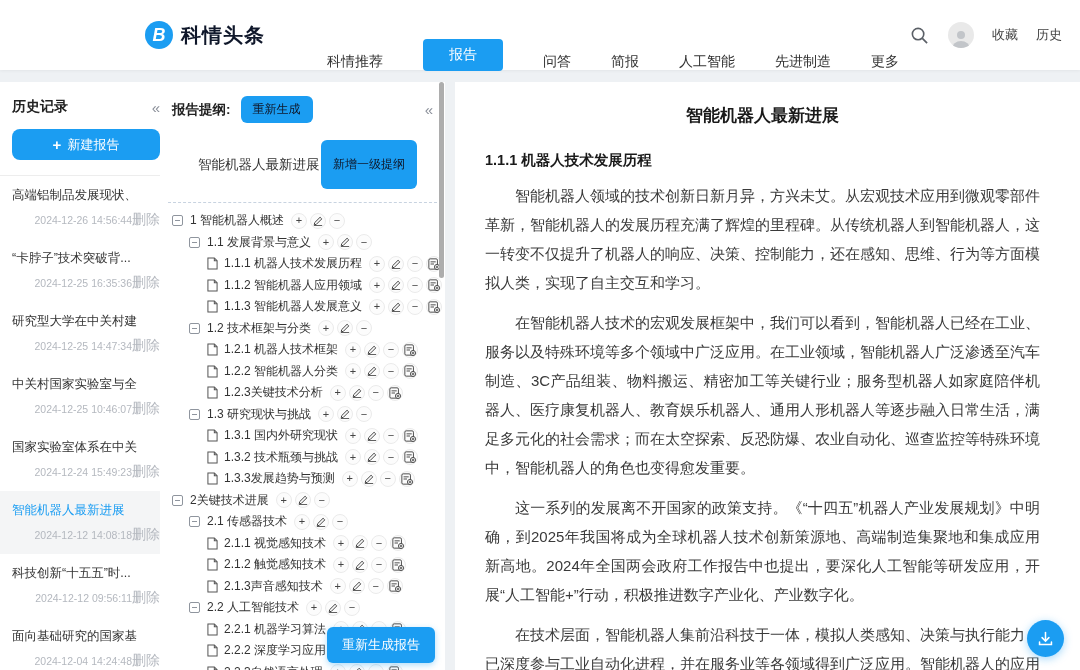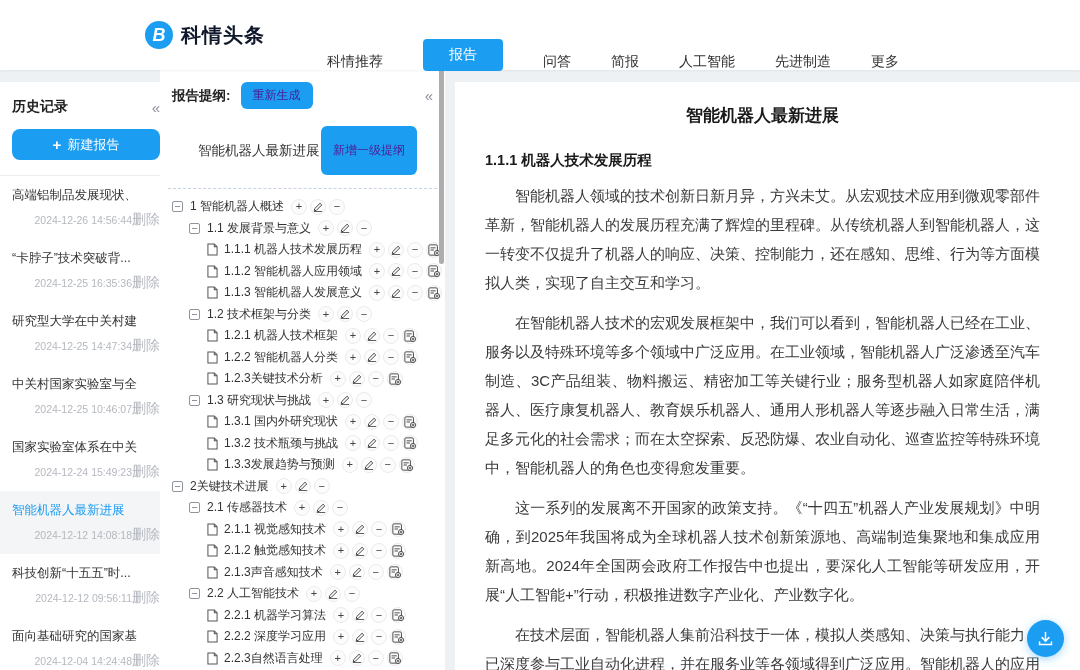--- a/index.html
+++ b/index.html
@@ -56,27 +56,27 @@
     font-size:12.5px; color:#333; white-space:nowrap; overflow:hidden; max-width:126px;
   }
   .hist-item.selected .hist-title{ color:#1b9df2; }
   .hist-meta{ display:flex; justify-content:flex-end; align-items:center; margin-top:7px; }
   .hist-date{ font-size:10.5px; color:#b4b8bf; }
   .hist-del{ font-size:14px; color:#b4b8bf; cursor:pointer; }
   .sb-scroll{ position:absolute; right:1px; top:210px; width:4px; height:210px; background:#e3e5e8; border-radius:2px; }
 
   
   .outline{
-    position:absolute; left:160px; top:68px; bottom:0; width:285px; background:#fff;
+    position:absolute; left:160px; top:82px; bottom:0; width:285px; background:#fff;
     padding:14px 12px 0 12px; overflow:hidden;
   }
   .ol-head{ display:flex; align-items:center; }
   .ol-title{ font-size:13.5px; font-weight:bold; color:#222; }
   .btn-sm{
-    background:#1b9df2; color:#4c1d95; border:none; border-radius:6px; font-size:12px;
+    background:#1b9df2; color:#0f172a; border:none; border-radius:6px; font-size:12px;
     padding:5px 12px; cursor:pointer; font-family:inherit;
   }
   .ol-head .btn-sm{ margin-left:10px; }
   .ol-head .collapse{ margin-left:auto; }
   .ol-row2{ display:flex; align-items:center; margin-top:17px; }
   .ol-report-title{ font-size:13.5px; color:#333; margin-left:26px; }
   .ol-row2 .btn-sm{ margin-left:auto; margin-right:16px; padding:16px 12px; }
   .ol-dash{ border-top:1px dashed #c8d3e0; margin:13px -4px 0 -4px; }
   .tree{ margin-top:7px; }
   .tree-row{ display:flex; align-items:center; height:21.5px; font-size:12px; color:#333; white-space:nowrap; }
@@ -129,20 +129,36 @@
   </div>
   <nav class="nav" id="nav-items">
       <div class="nav-item">科情推荐</div>
       <div class="nav-item active">报告</div>
       <div class="nav-item">问答</div>
       <div class="nav-item">简报</div>
       <div class="nav-item">人工智能</div>
       <div class="nav-item">先进制造</div>
       <div class="nav-item">更多</div>
     </nav>
+  <div class="top-right">
+    <span class="icon-btn">
+      <svg width="19" height="19" viewBox="0 0 20 20" fill="none" stroke="#5a5f66" stroke-width="1.7">
+        <circle cx="8.5" cy="8.5" r="6"></circle>
+          <line x1="13" y1="13" x2="18" y2="18"></line>
+      </svg>
+    </span>
+    <span class="avatar">
+      <svg width="22" height="20" viewBox="0 0 22 20" fill="#c2c5c9">
+        <circle cx="11" cy="7" r="4"></circle>
+          <path d="M2 21 a9 8 0 0 1 18 0 z"></path>
+      </svg>
+    </span>
+    <span class="top-link">收藏</span>
+    <span class="top-link">历史</span>
+  </div>
 </header>
 
 <aside class="sidebar">
   <div class="sb-head">
     <span class="sb-title">历史记录</span>
     <span class="collapse">«</span>
   </div>
   <button class="new-report">
     <span class="plus">+</span>
     <span>新建报告</span>
@@ -765,20 +781,21 @@
           <span class="act">
             <svg width="10" height="10" viewBox="0 0 12 12" fill="none" stroke="#444" stroke-width="1.2">
               <path d="M2 8 L8.5 1.5 L10.5 3.5 L4 10 L1.5 10.5 Z"></path>
               <line x1="1" y1="11.6" x2="11" y2="11.6"></line>
             </svg>
           </span>
           <span class="act">−</span>
         </span>
       </div>
     </div>
+  <button class="regen-report">重新生成报告</button>
   <div class="ol-scroll"></div>
 </section>
 
 <main class="content">
   <h1 class="doc-title">智能机器人最新进展</h1>
   <h2 class="doc-heading">1.1.1 机器人技术发展历程</h2>
   <div id="paragraphs">
       <p class="doc-p">智能机器人领域的技术创新日新月异，方兴未艾。从宏观技术应用到微观零部件革新，智能机器人的发展历程充满了辉煌的里程碑。从传统机器人到智能机器人，这一转变不仅提升了机器人的响应、决策、控制能力，还在感知、思维、行为等方面模拟人类，实现了自主交互和学习。</p>
       <p class="doc-p">在智能机器人技术的宏观发展框架中，我们可以看到，智能机器人已经在工业、服务以及特殊环境等多个领域中广泛应用。在工业领域，智能机器人广泛渗透至汽车制造、3C产品组装、物料搬运、精密加工等关键行业；服务型机器人如家庭陪伴机器人、医疗康复机器人、教育娱乐机器人、通用人形机器人等逐步融入日常生活，满足多元化的社会需求；而在太空探索、反恐防爆、农业自动化、巡查监控等特殊环境中，智能机器人的角色也变得愈发重要。</p>
       <p class="doc-p">这一系列的发展离不开国家的政策支持。《“十四五”机器人产业发展规划》中明确，到2025年我国将成为全球机器人技术创新策源地、高端制造集聚地和集成应用新高地。2024年全国两会政府工作报告中也提出，要深化人工智能等研发应用，开展“人工智能+”行动，积极推进数字产业化、产业数字化。</p>

